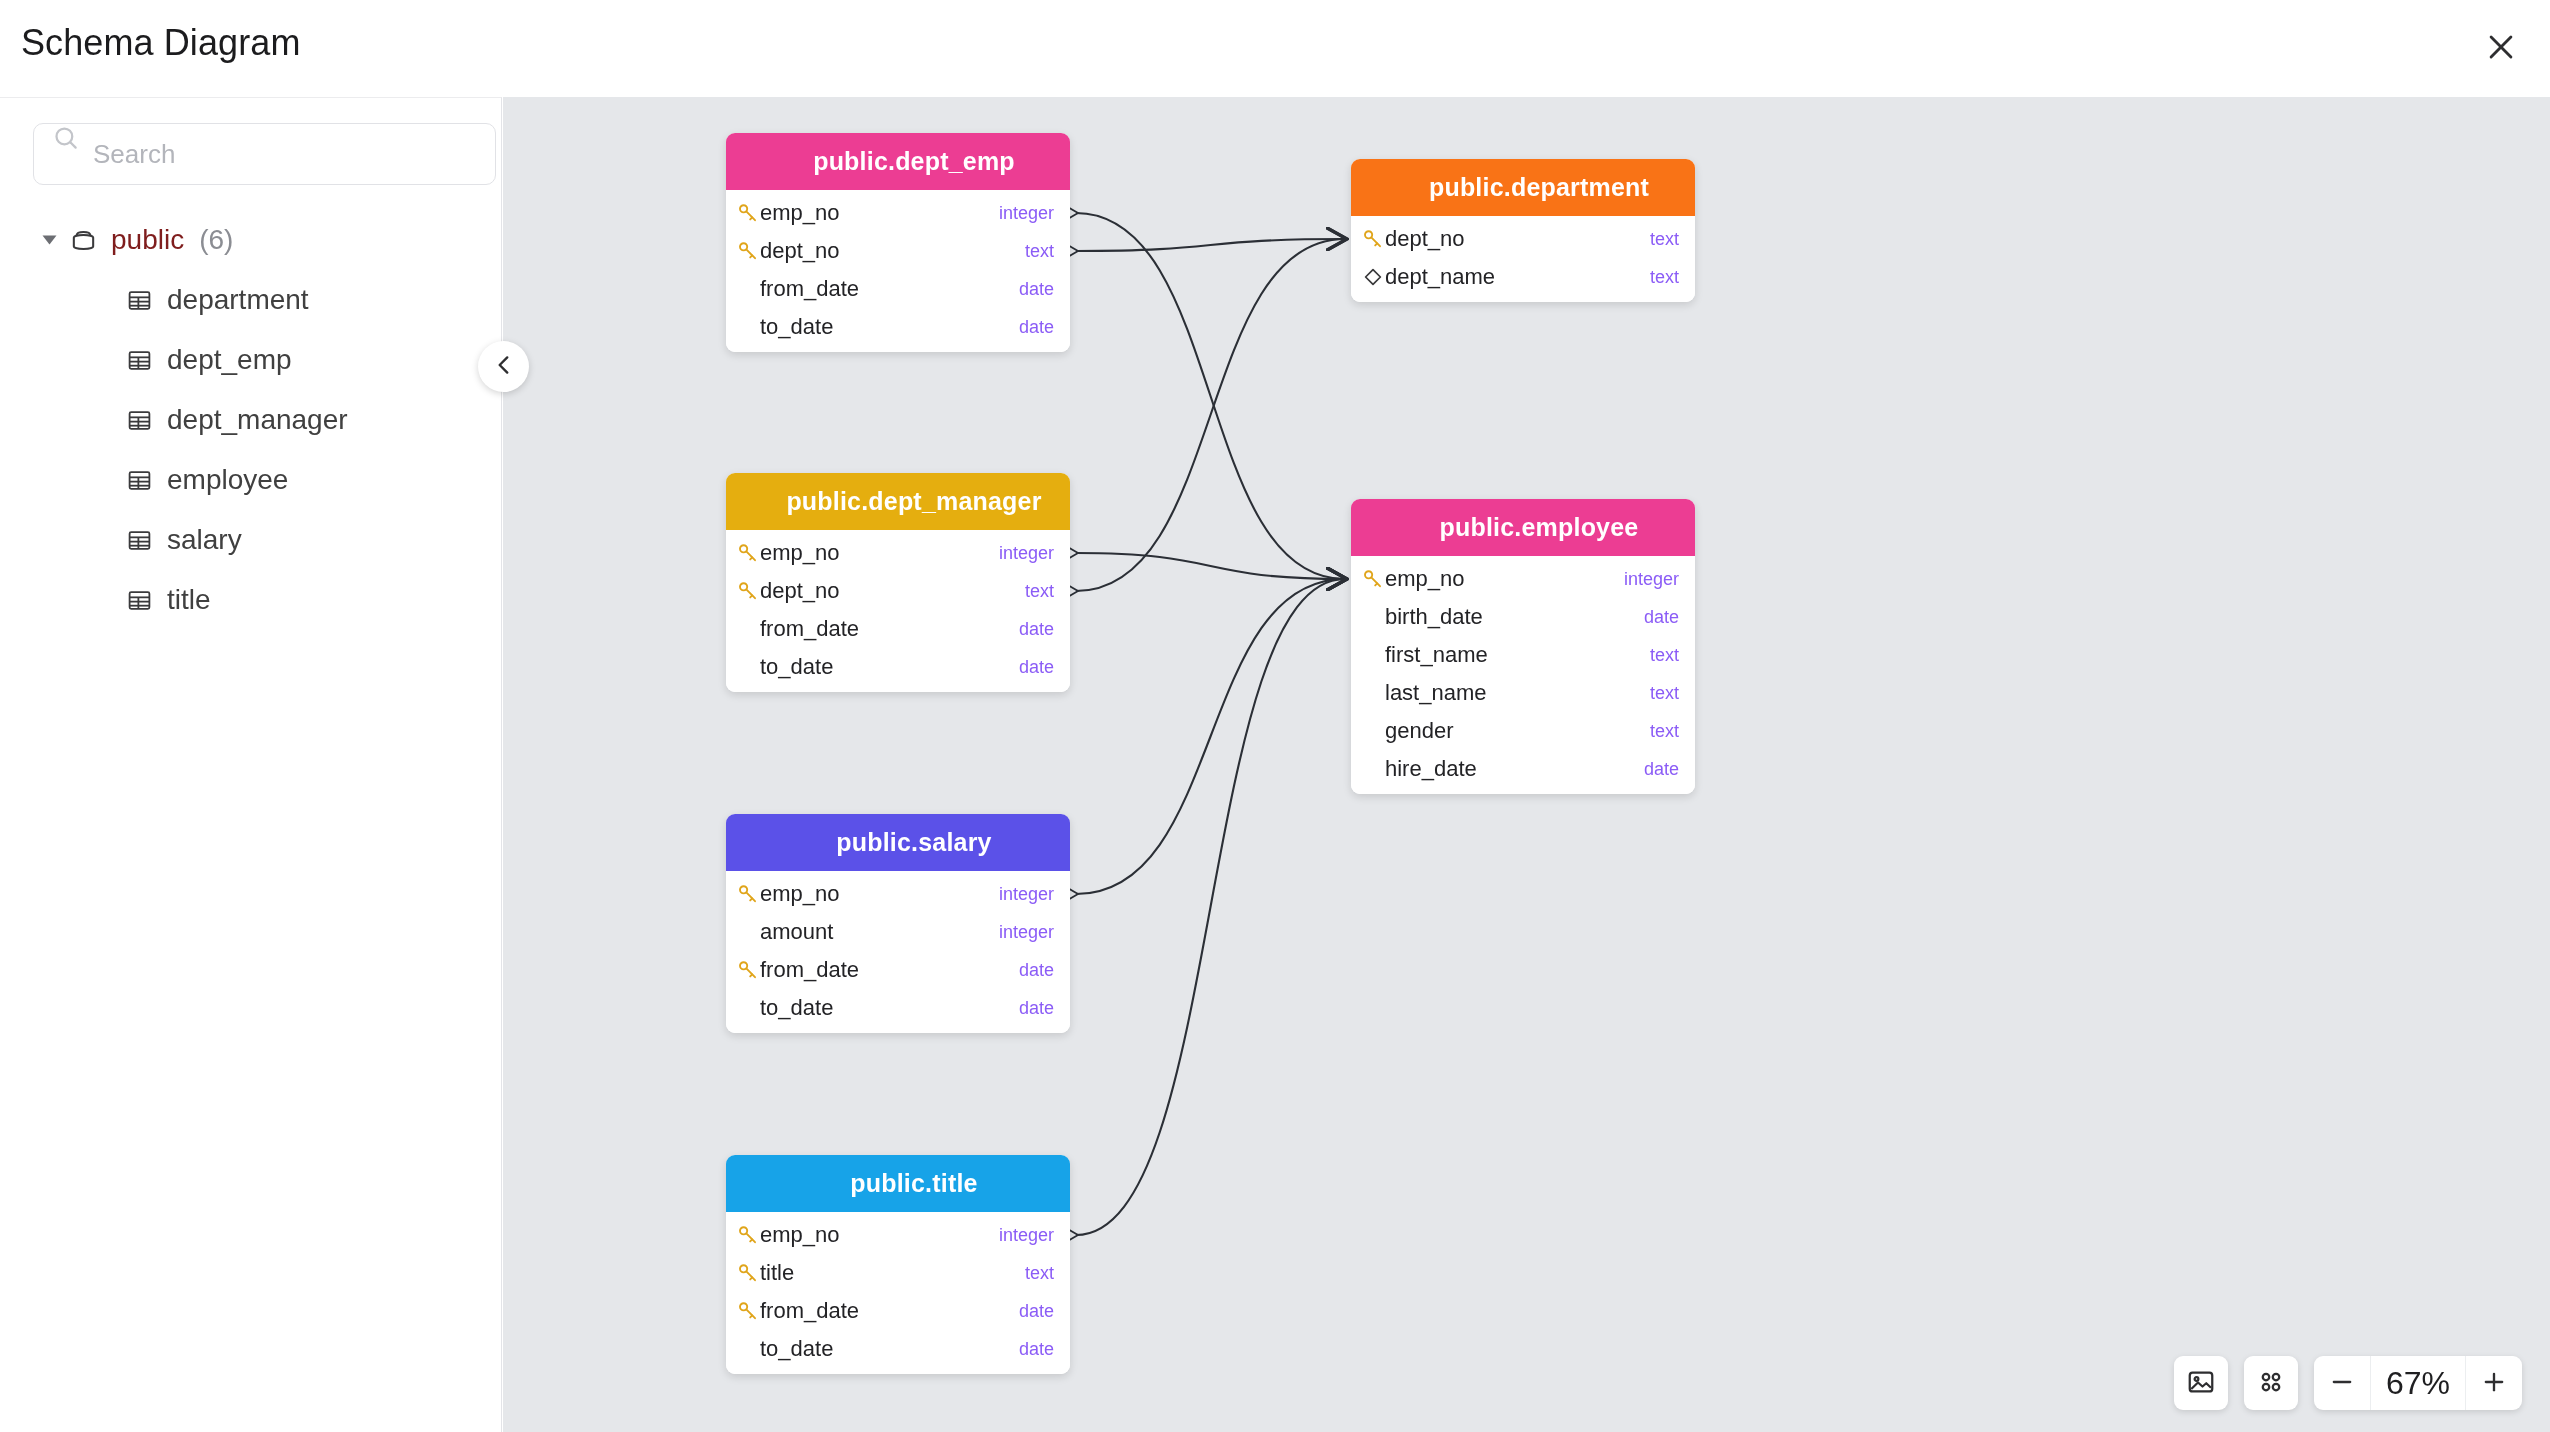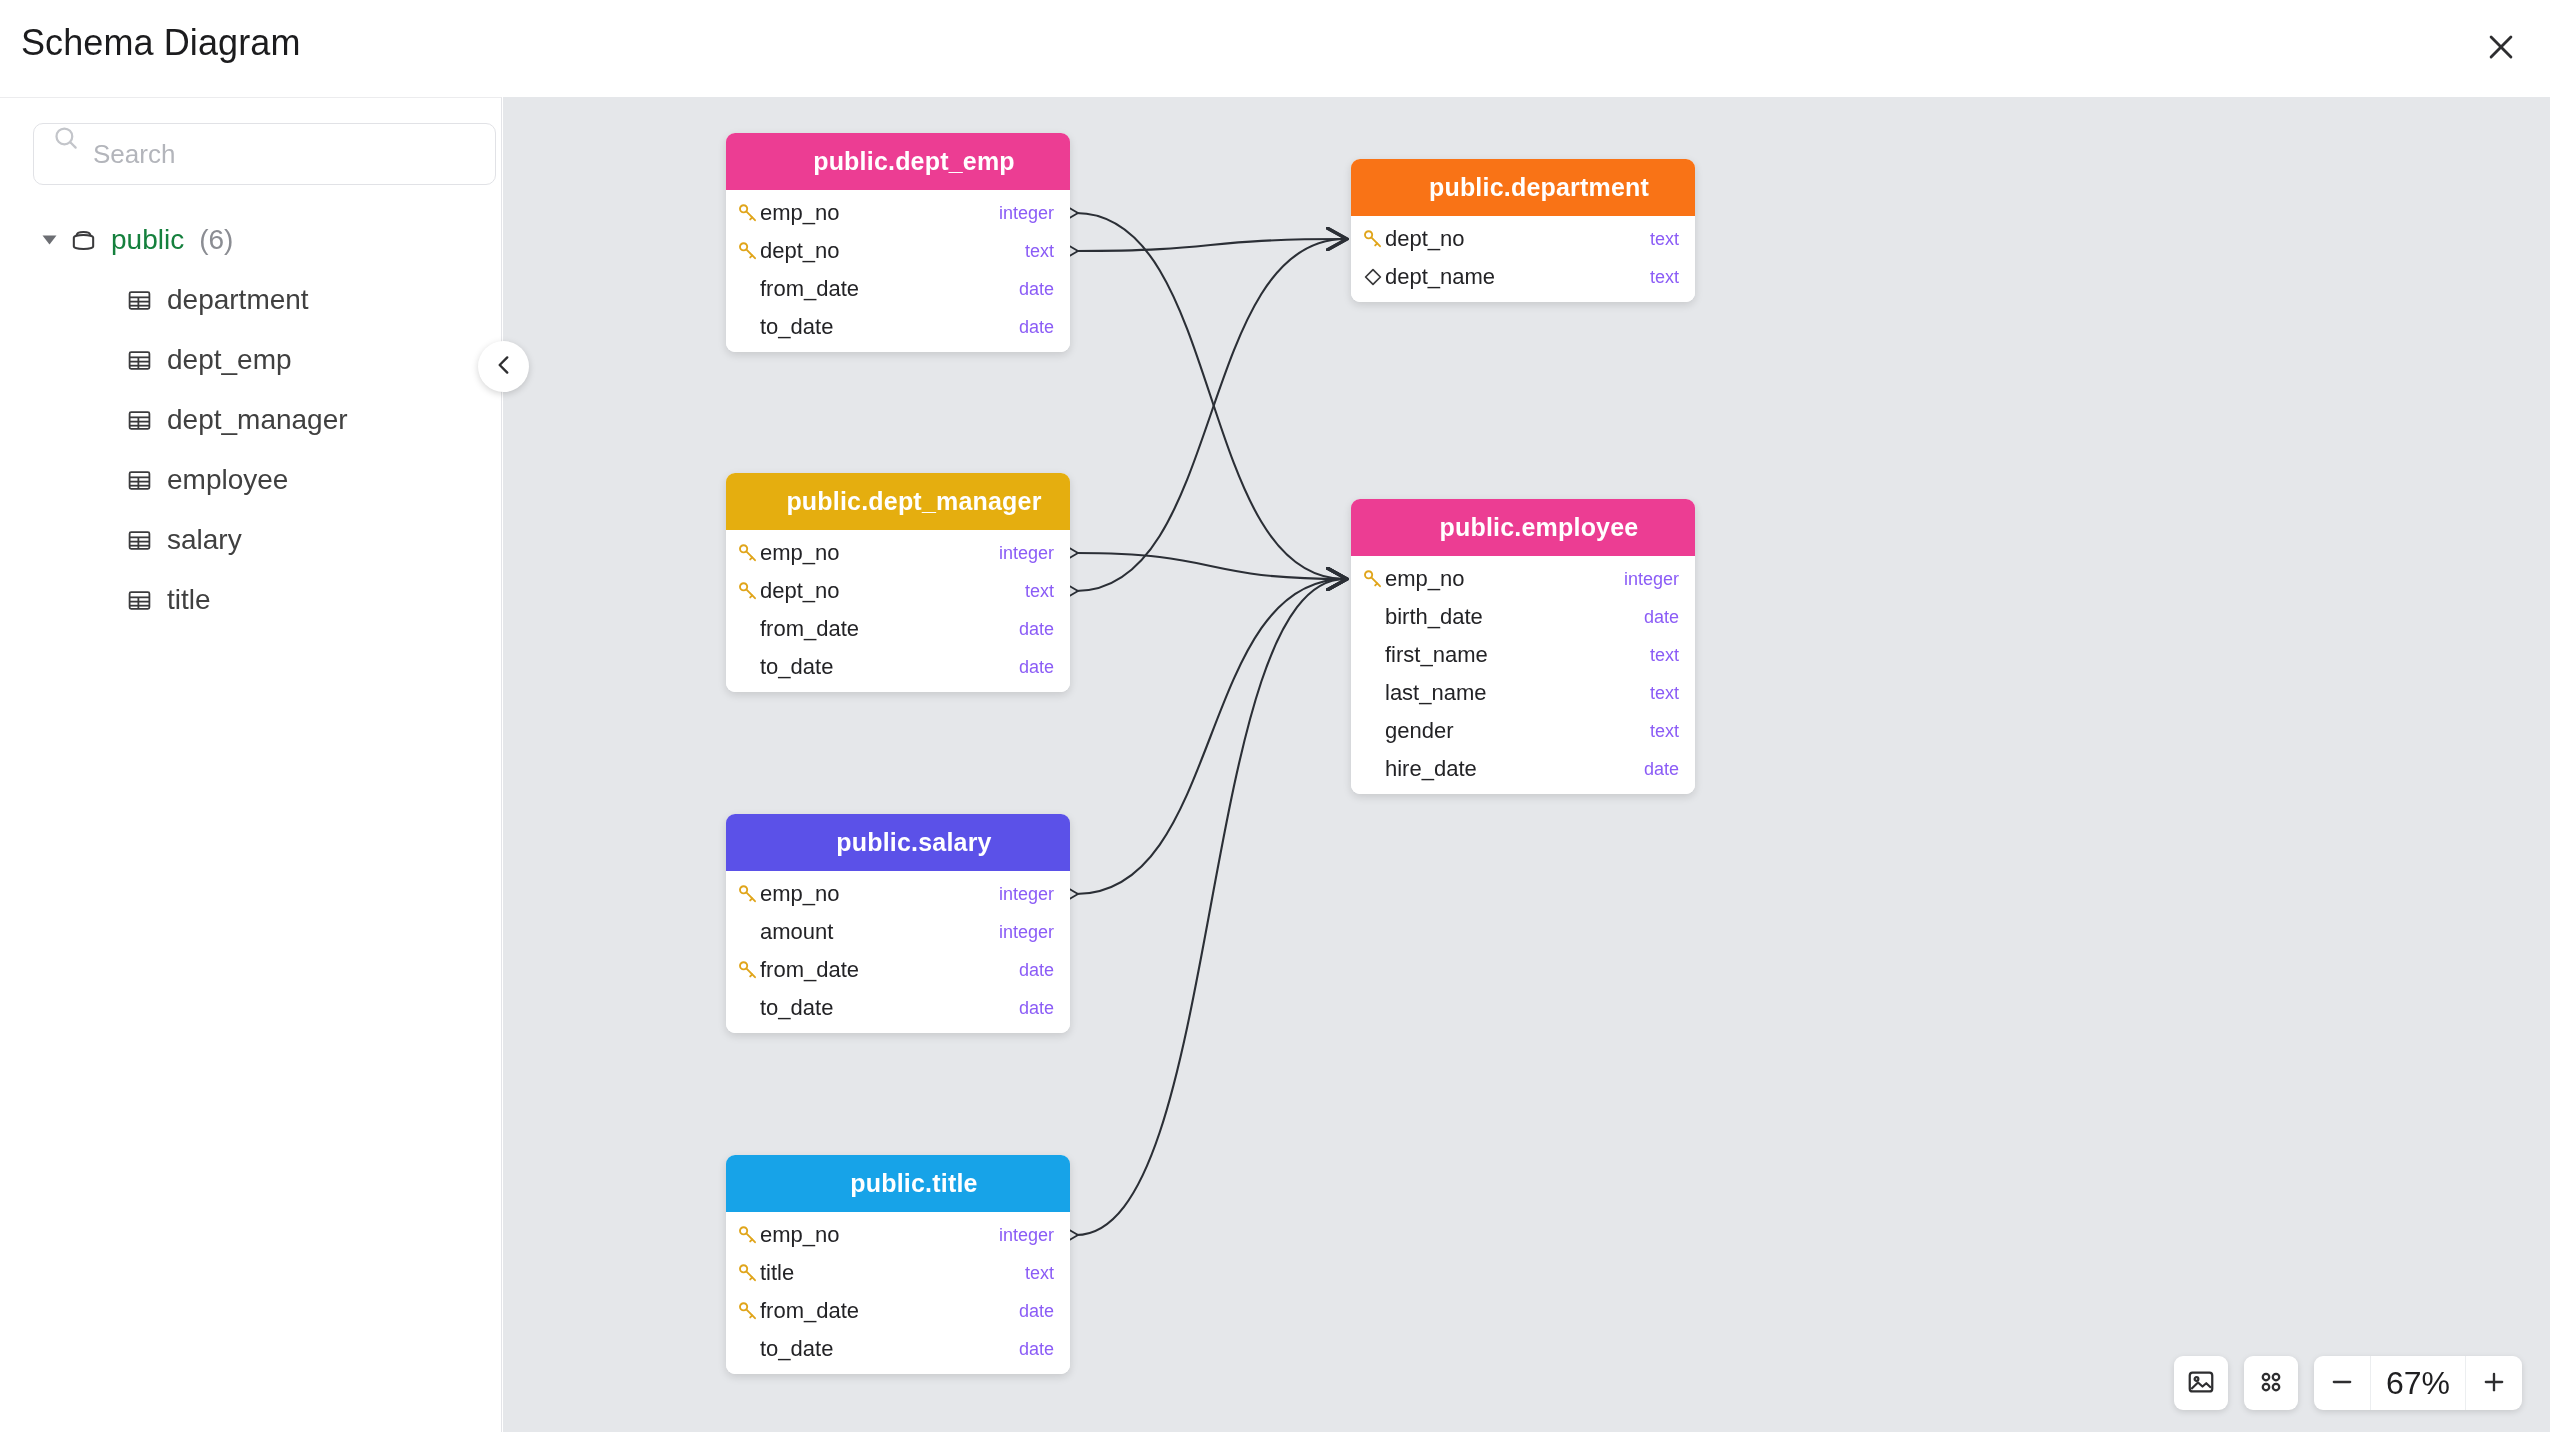--- a/index.html
+++ b/index.html
@@ -44,21 +44,21 @@
   .search-input::placeholder { color: #b3b5bb; }
 
   .tree { position: absolute; left: 0; top: 112px; width: 502px; }
   .tree-schema {
     display: flex; align-items: center; gap: 13px; height: 60px;
     padding-left: 45px; cursor: pointer;
   }
   .caret { width: 0; height: 0; border-left: 9px solid #6c6e73; border-top: 7px solid transparent;
            border-bottom: 7px solid transparent; transform: rotate(90deg); flex: 0 0 auto; margin-right: 2px;}
   .tree-schema .db-icon { width: 29px; height: 29px; flex: 0 0 auto; }
-  .tree-schema-label { font-size: 28px; color: #15803d; }
+  .tree-schema-label { font-size: 28px; color: #7f1d1d; }
   .tree-schema-count { font-size: 28px; color: #8b8d93; margin-left: 2px; }
 
   .tree-item {
     display: flex; align-items: center; gap: 14px; height: 60px;
     padding-left: 126px; cursor: pointer;
   }
   .tree-item .tbl-icon { width: 27px; height: 27px; flex: 0 0 auto; }
   .tree-item-label { font-size: 28px; color: #404040; }
 
   .collapse-btn {

